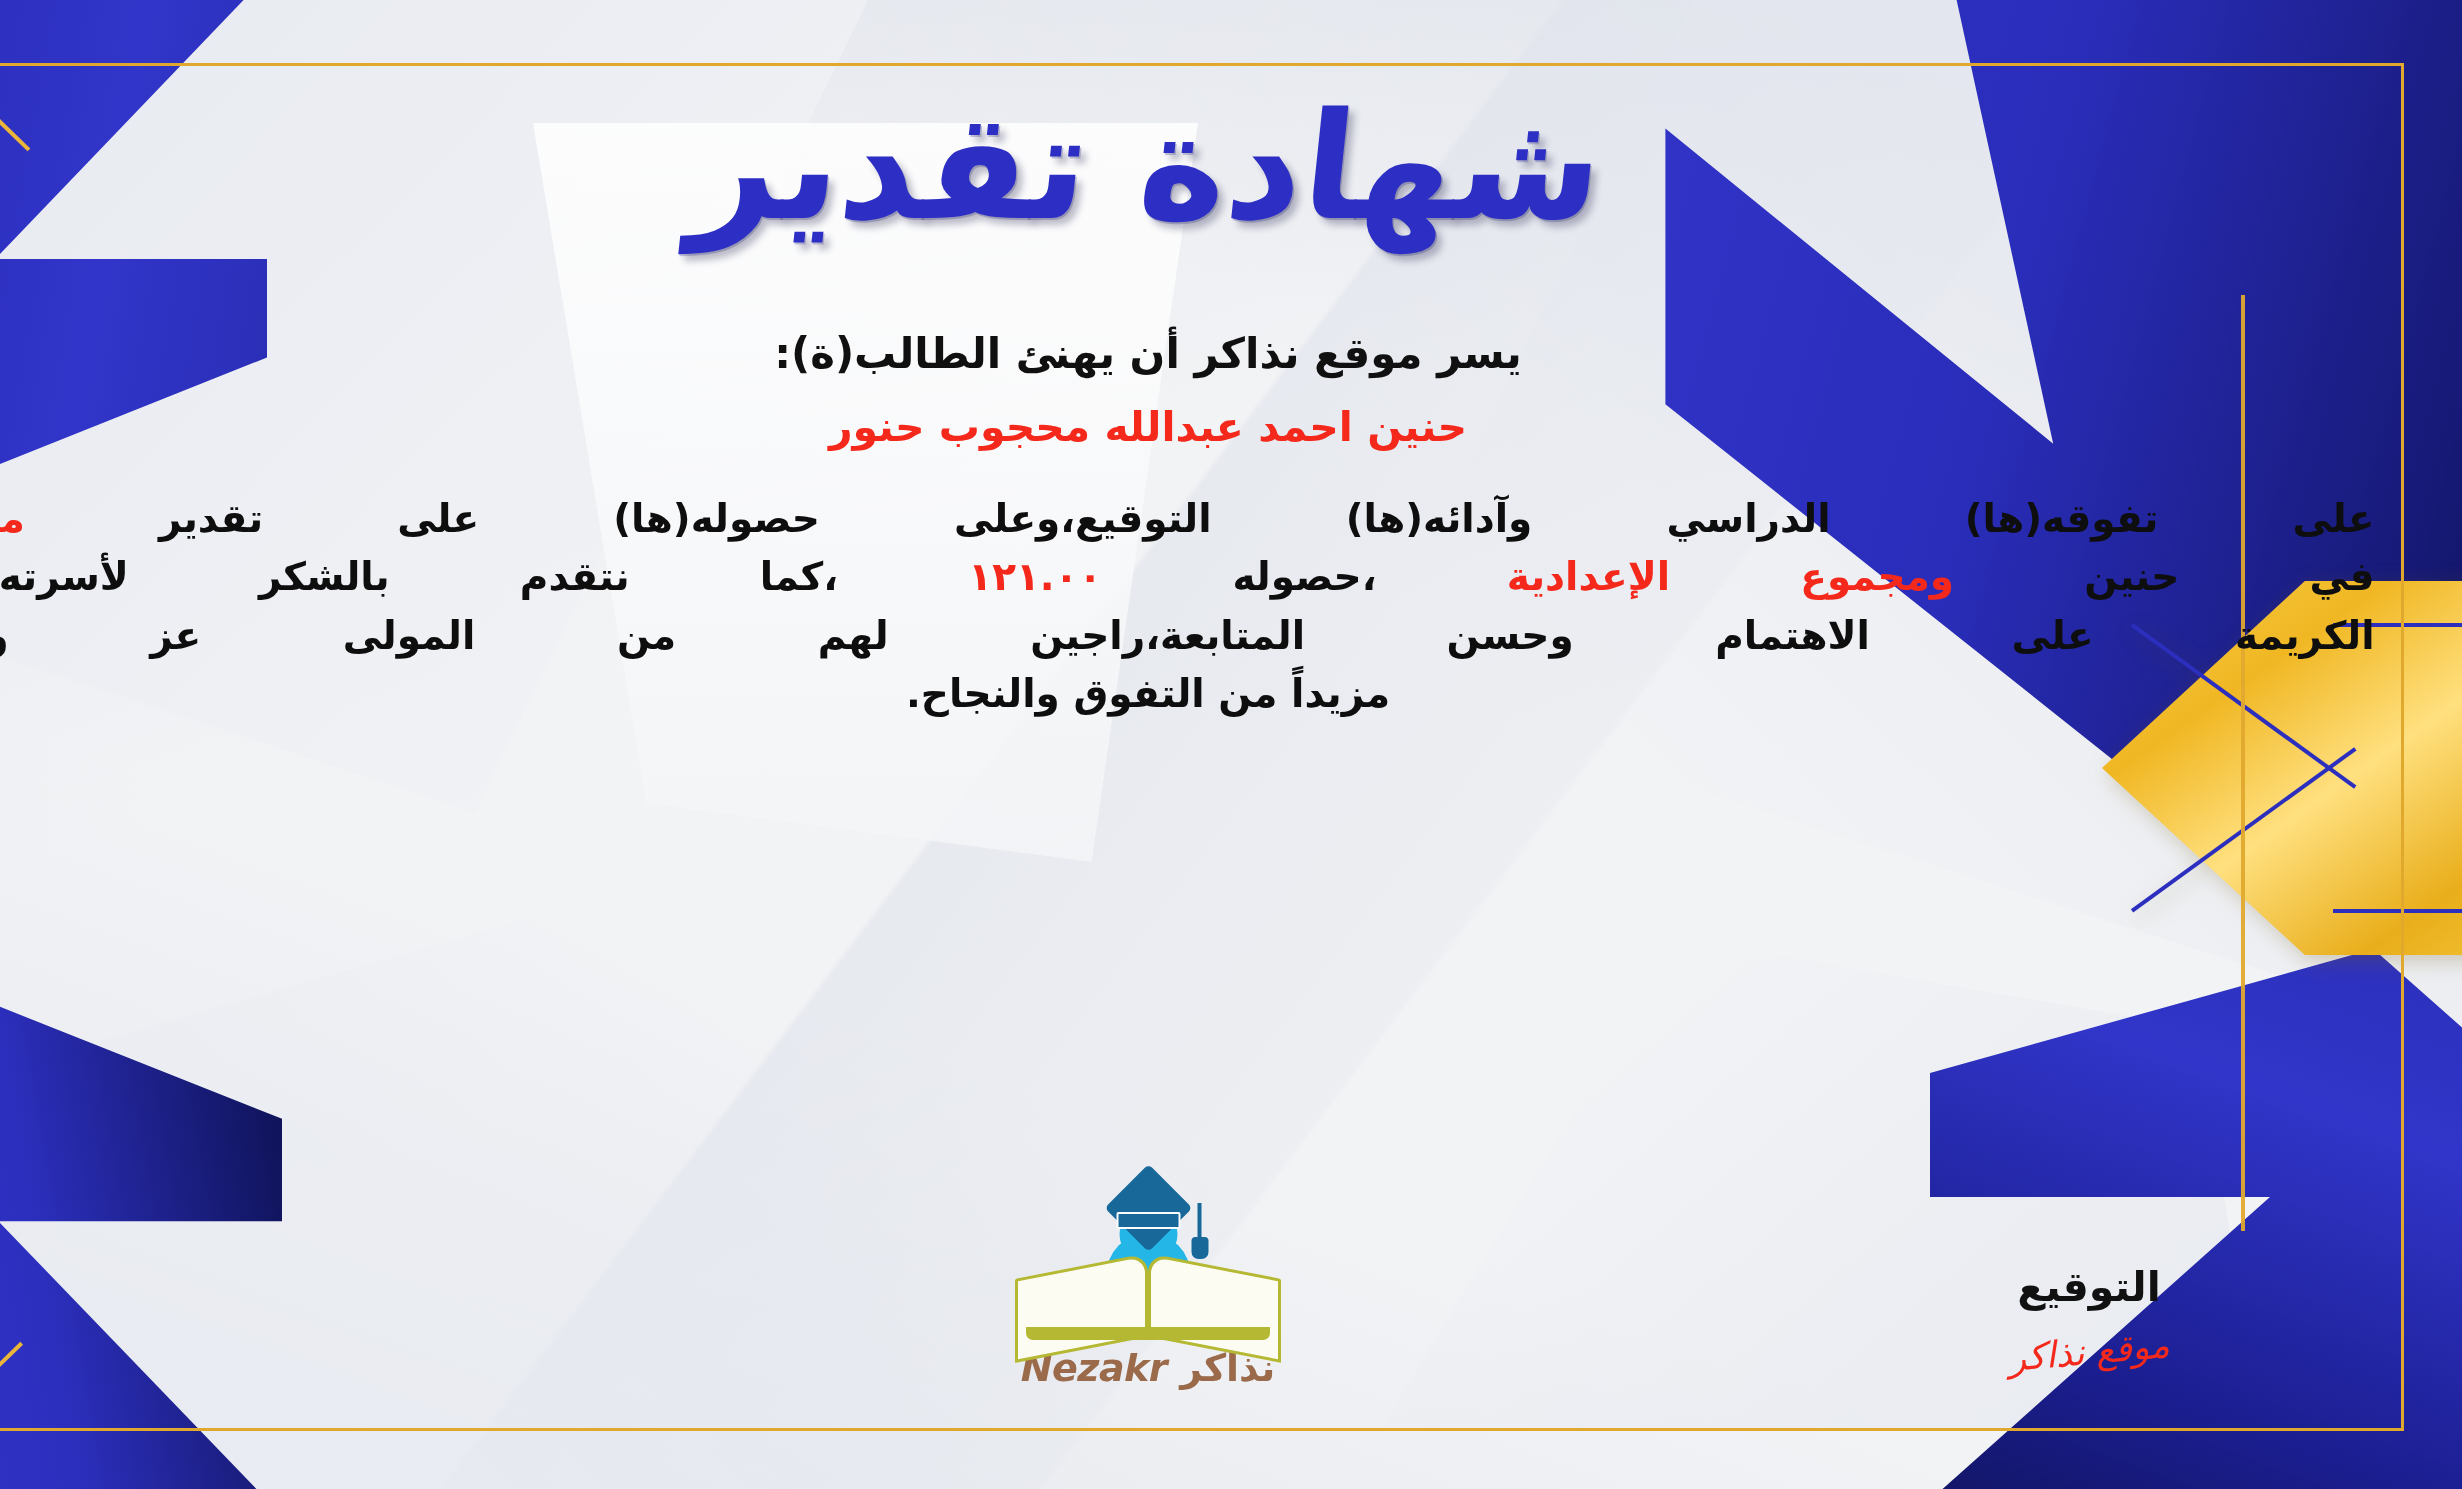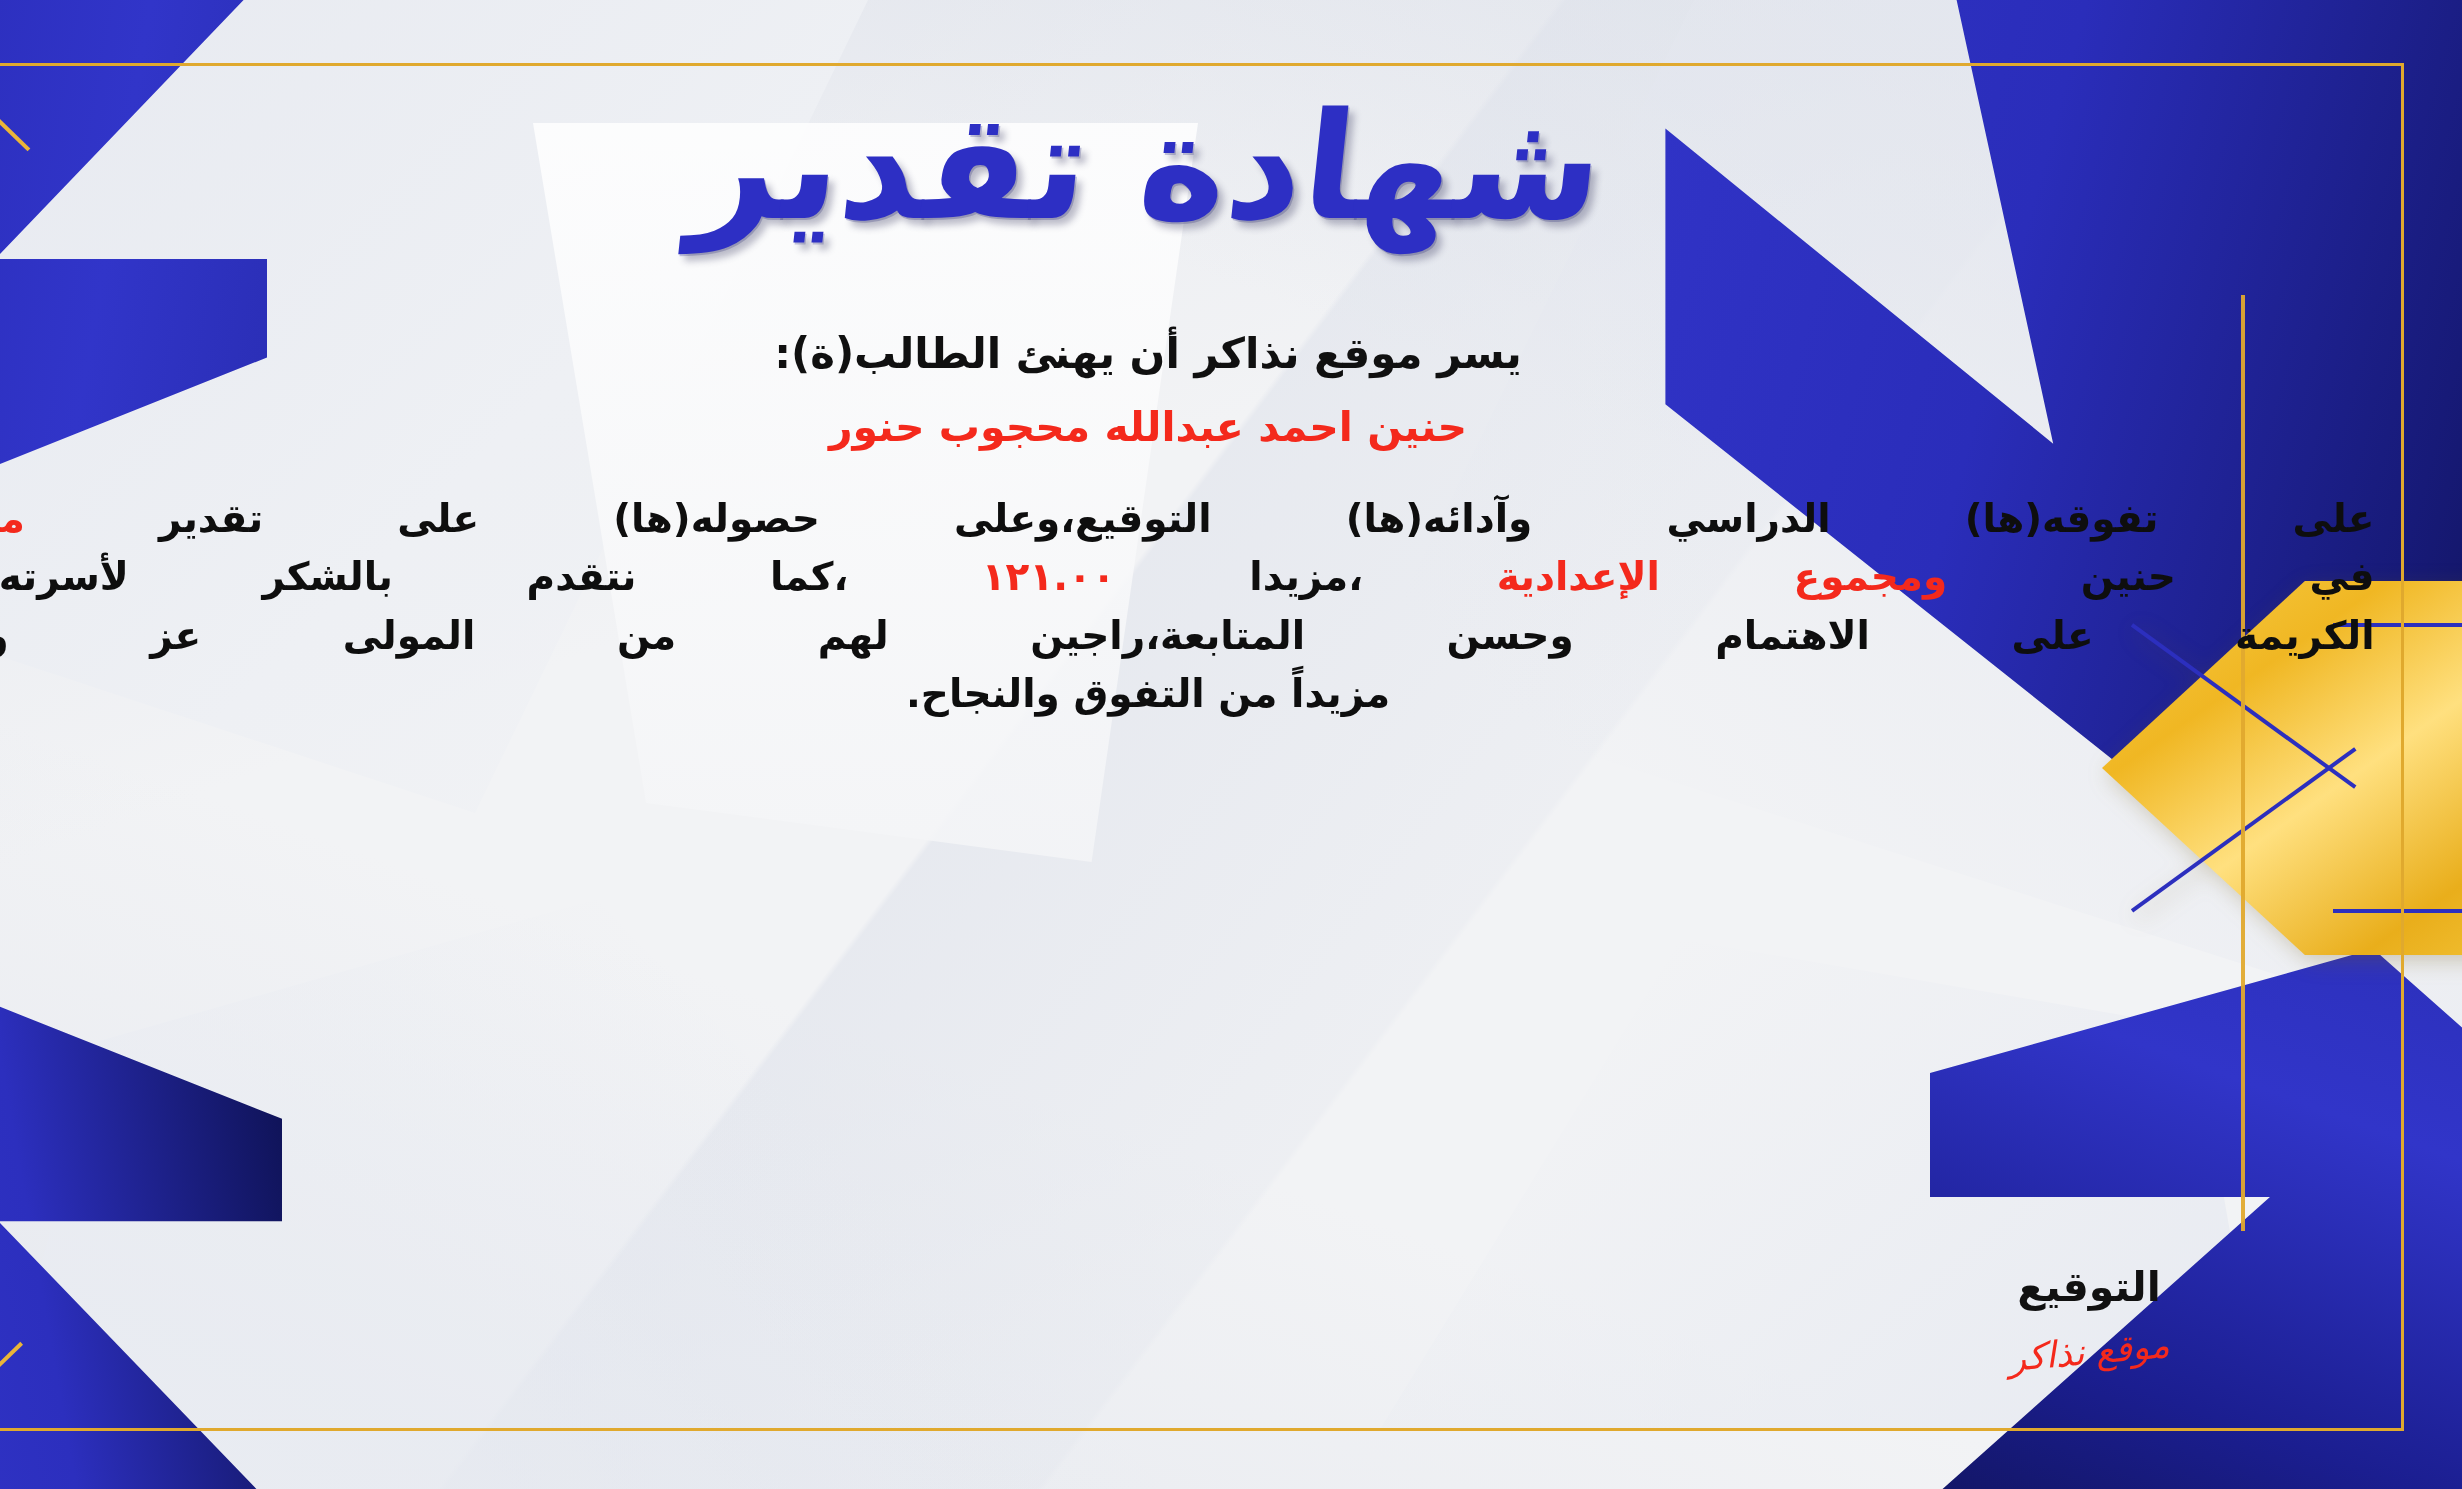--- a/index.html
+++ b/index.html
@@ -252,29 +252,54 @@
     <div id="student-name">حنين احمد عبدالله محجوب حنور</div>
 
     <div id="body-block">
       <p>
         <span>على تفوقه(ها) الدراسي وآدائه(ها) التوقيع،وعلى حصوله(ها) على تقدير</span>
         <span class="hl">ممتاز</span>
       </p>
       <p>
         <span>في حنين</span>
         <span class="hl">ومجموع الإعدادية</span>
-        <span>،مزيدا</span>
+        <span>،حصوله</span>
         <span class="num">١٢١.٠٠</span>
         <span>،كما نتقدم بالشكر لأسرته(ها)</span>
       </p>
       <p>الكريمة على الاهتمام وحسن المتابعة،راجين لهم من المولى عز وجل</p>
       <p class="line-last">مزيداً من التفوق والنجاح.</p>
     </div>
 
     <div id="signature-zone">
       <div id="signature-label">التوقيع</div>
       <div id="signature-script">موقع نذاكر</div>
     </div>
 
+    <div id="logo-zone">
+      <div id="logo-mark">
+        <div class="grad">
+          <div class="body"></div>
+          <div class="head"></div>
+          <div class="cap-board"></div>
+          <div class="cap-band"></div>
+          <div class="tassel"></div>
+          <div class="tassel-knot"></div>
+        </div>
+        <div class="book">
+          <div class="page left3"></div>
+          <div class="page left2"></div>
+          <div class="page left"></div>
+          <div class="page right3"></div>
+          <div class="page right2"></div>
+          <div class="page right"></div>
+          <div class="book-base"></div>
+        </div>
+      </div>
+      <div id="logo-text">
+        <span class="ar">نذاكر</span>
+        <span class="en">Nezakr</span>
+      </div>
+    </div>
 
   </div>
 </div>
 
 
 </body></html>

